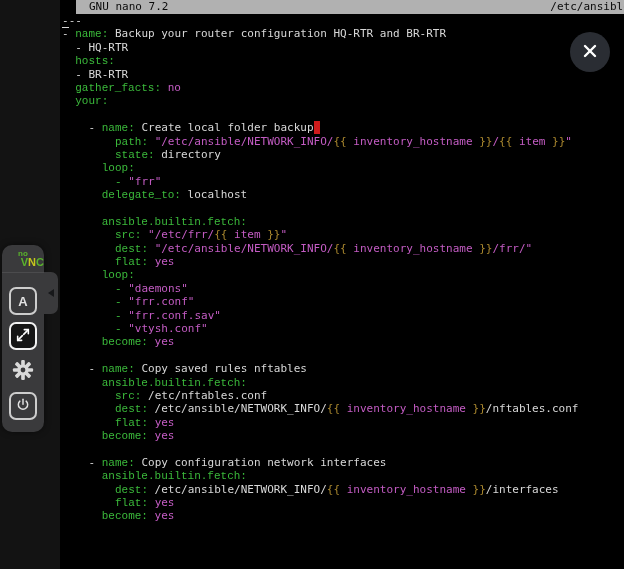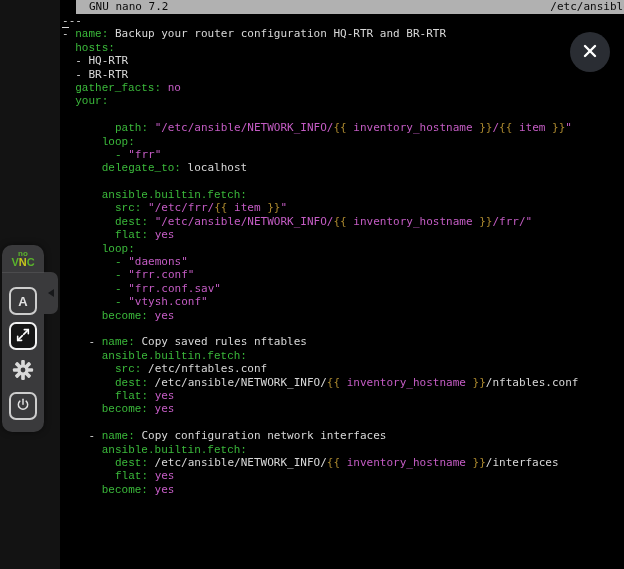--- a/index.html
+++ b/index.html
@@ -10,21 +10,21 @@
   .vnc-strip{position:absolute;left:0;top:0;width:60px;height:569px;background:#131313;}
   .vnc-panel{position:absolute;left:2px;top:245px;width:42px;height:187px;
              background:#3a3a3c;border-radius:10px;box-shadow:0 0 6px rgba(0,0,0,.5);}
   .vnc-handle{position:absolute;left:44px;top:272px;width:14px;height:42px;background:#3a3a3c;
               border-radius:0 7px 7px 0;display:flex;align-items:center;justify-content:center;}
   .handle-arrow{width:0;height:0;border-top:4px solid transparent;border-bottom:4px solid transparent;
                 border-right:6px solid #17181a;}
   .vnc-logo{padding-top:5px;text-align:center;font-family:"Liberation Sans",sans-serif;
             font-weight:bold;line-height:8px;border-bottom:1px solid #4b4b4d;padding-bottom:6px;}
   .logo-top{display:block;font-size:8px;color:var(--logo-green);letter-spacing:0;}
-  .logo-bottom{display:block;font-size:11px;letter-spacing:0;}
+  .logo-bottom{display:block;font-size:11px;letter-spacing:0;text-align:right;}
   .logo-green{color:var(--logo-green);}
   .logo-yellow{color:var(--logo-yellow);}
   .vnc-btn{position:absolute;left:7px;width:28px;height:28px;border-radius:7px;box-sizing:border-box;
            display:flex;align-items:center;justify-content:center;background:transparent;border:none;
            cursor:pointer;padding:0;}
   .vnc-btn.bordered{border:2px solid #cdcdcd;}
   .vnc-btn.active{border:2px solid #f2f2f2;background:#161616;}
   .btn-a-glyph{font-family:"Liberation Sans",sans-serif;font-weight:bold;font-size:13px;color:#e2e2e2;}
   .btn-keys{top:42px;}
   .btn-full{top:77px;}
@@ -115,27 +115,29 @@
   </div>
 
   <div class="terminal" style="--term-bg:#000;">
     <div class="nano-titlebar">
       <span class="nano-title">GNU nano 7.2</span>
       <span class="nano-path">/etc/ansible/b</span>
     </div>
     <div class="term-lines" id="term-lines">
         <div class="t-line"><span class="seg-u">-</span><span class="seg-w">--</span></div>
         <div class="t-line"><span class="seg-w">- </span><span class="seg-g">name:</span><span class="seg-w"> Backup your router configuration HQ-RTR and BR-RTR</span></div>
+        <div class="t-line"><span class="seg-w">  - HQ-RTR</span></div>
         <div class="t-line"><span class="seg-w">  </span><span class="seg-g">hosts:</span></div>
-        <div class="t-line"><span class="seg-w">  - HQ-RTR</span></div>
         <div class="t-line"><span class="seg-w">  - BR-RTR</span></div>
         <div class="t-line"><span class="seg-w">  </span><span class="seg-g">gather_facts:</span><span class="seg-w"> </span><span class="seg-m">no</span></div>
         <div class="t-line"><span class="seg-w">  </span><span class="seg-g">your:</span></div>
         <div class="t-line"></div>
+        <div class="t-line"><span class="seg-w">    - </span><span class="seg-g">name:</span><span class="seg-w"> Create local folder backup</span><span class="seg-cur"> </span></div>
         <div class="t-line"><span class="seg-w">        </span><span class="seg-g">path:</span><span class="seg-w"> </span><span class="seg-m">"/etc/ansible/NETWORK_INFO/</span><span class="seg-y">{{</span><span class="seg-m"> inventory_hostname </span><span class="seg-y">}}</span><span class="seg-m">/</span><span class="seg-y">{{</span><span class="seg-m"> item </span><span class="seg-y">}}</span><span class="seg-m">"</span></div>
+        <div class="t-line"><span class="seg-w">        </span><span class="seg-g">state:</span><span class="seg-w"> directory</span></div>
         <div class="t-line"><span class="seg-w">      </span><span class="seg-g">loop:</span></div>
         <div class="t-line"><span class="seg-w">        </span><span class="seg-g">- </span><span class="seg-m">"frr"</span></div>
         <div class="t-line"><span class="seg-w">      </span><span class="seg-g">delegate_to:</span><span class="seg-w"> localhost</span></div>
         <div class="t-line"></div>
         <div class="t-line"><span class="seg-w">      </span><span class="seg-g">ansible.builtin.fetch:</span></div>
         <div class="t-line"><span class="seg-w">        </span><span class="seg-g">src:</span><span class="seg-w"> </span><span class="seg-m">"/etc/frr/</span><span class="seg-y">{{</span><span class="seg-m"> item </span><span class="seg-y">}}</span><span class="seg-m">"</span></div>
         <div class="t-line"><span class="seg-w">        </span><span class="seg-g">dest:</span><span class="seg-w"> </span><span class="seg-m">"/etc/ansible/NETWORK_INFO/</span><span class="seg-y">{{</span><span class="seg-m"> inventory_hostname </span><span class="seg-y">}}</span><span class="seg-m">/frr/"</span></div>
         <div class="t-line"><span class="seg-w">        </span><span class="seg-g">flat:</span><span class="seg-w"> </span><span class="seg-m">yes</span></div>
         <div class="t-line"><span class="seg-w">      </span><span class="seg-g">loop:</span></div>
         <div class="t-line"><span class="seg-w">        </span><span class="seg-g">- </span><span class="seg-m">"daemons"</span></div>

